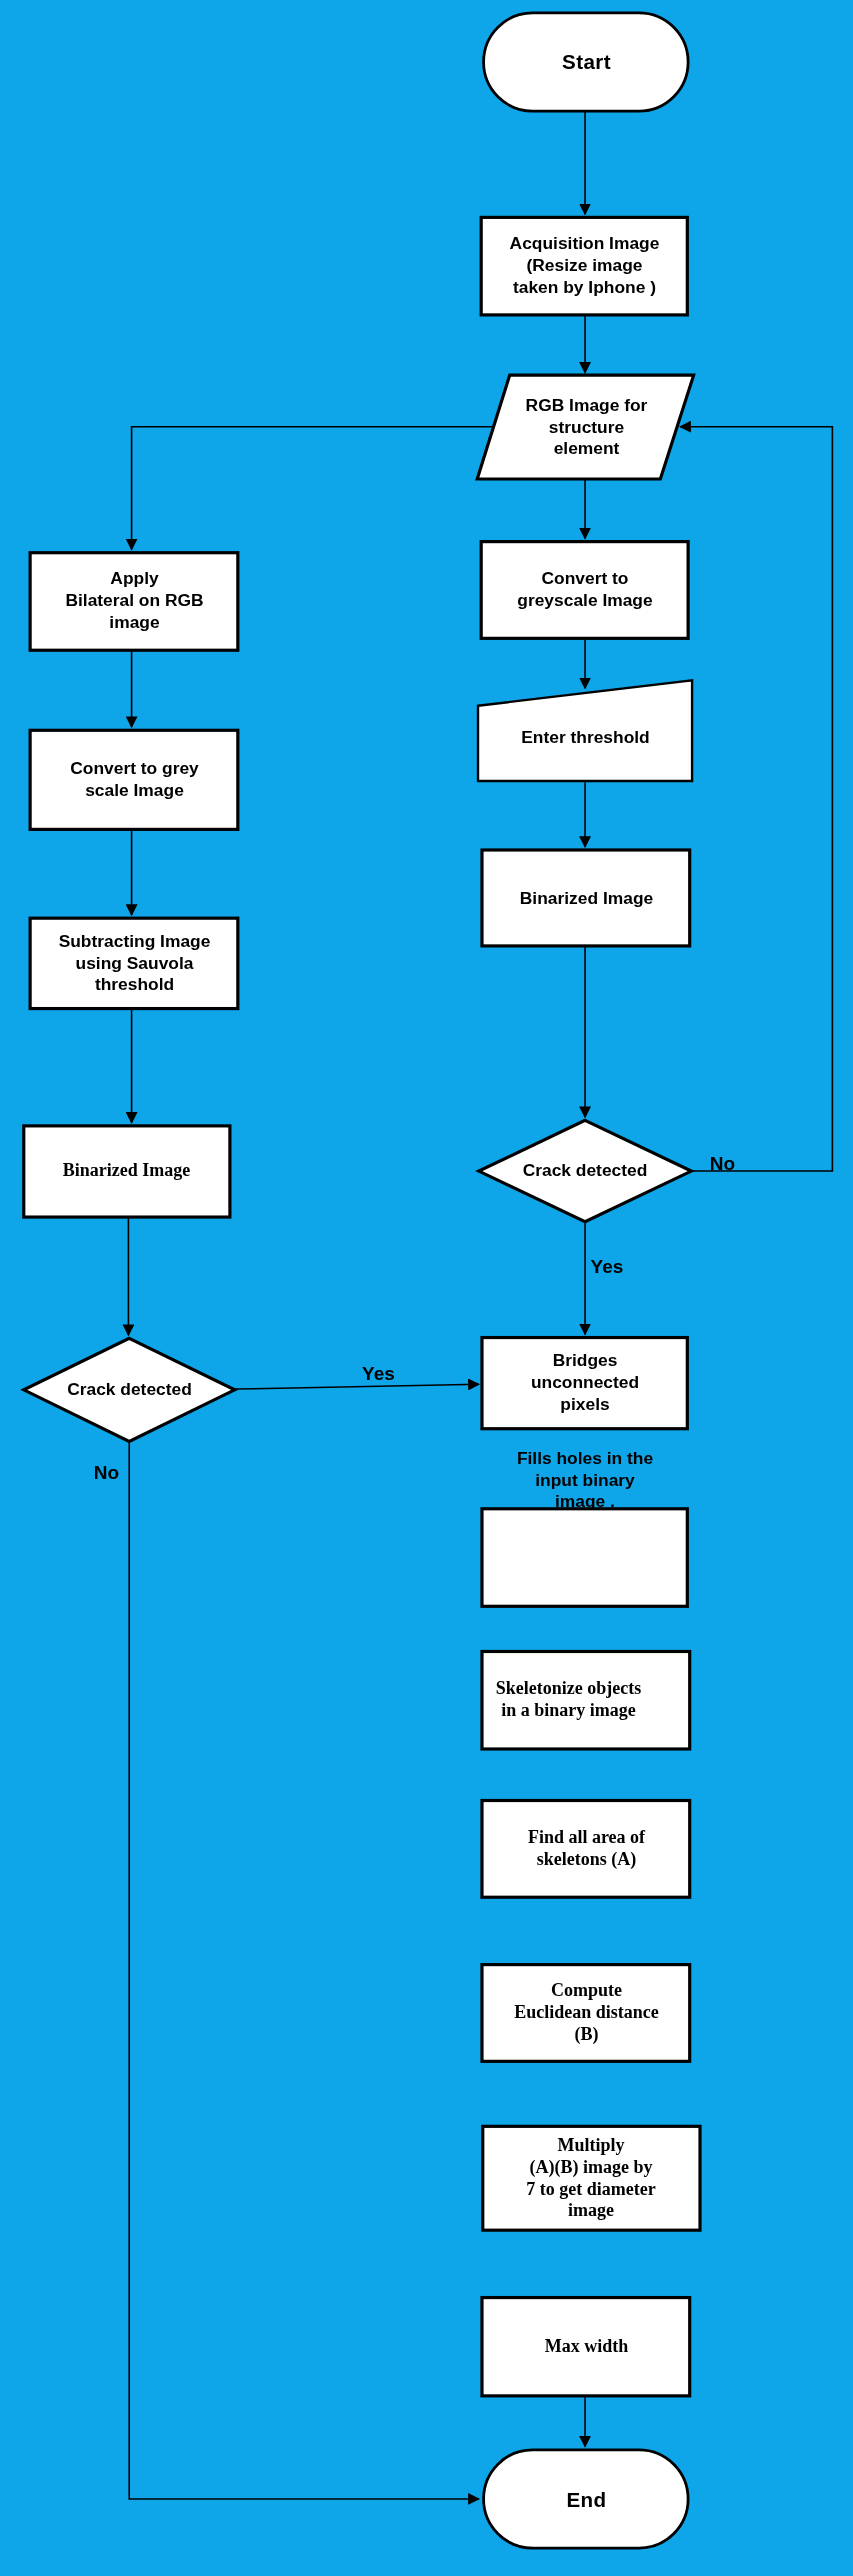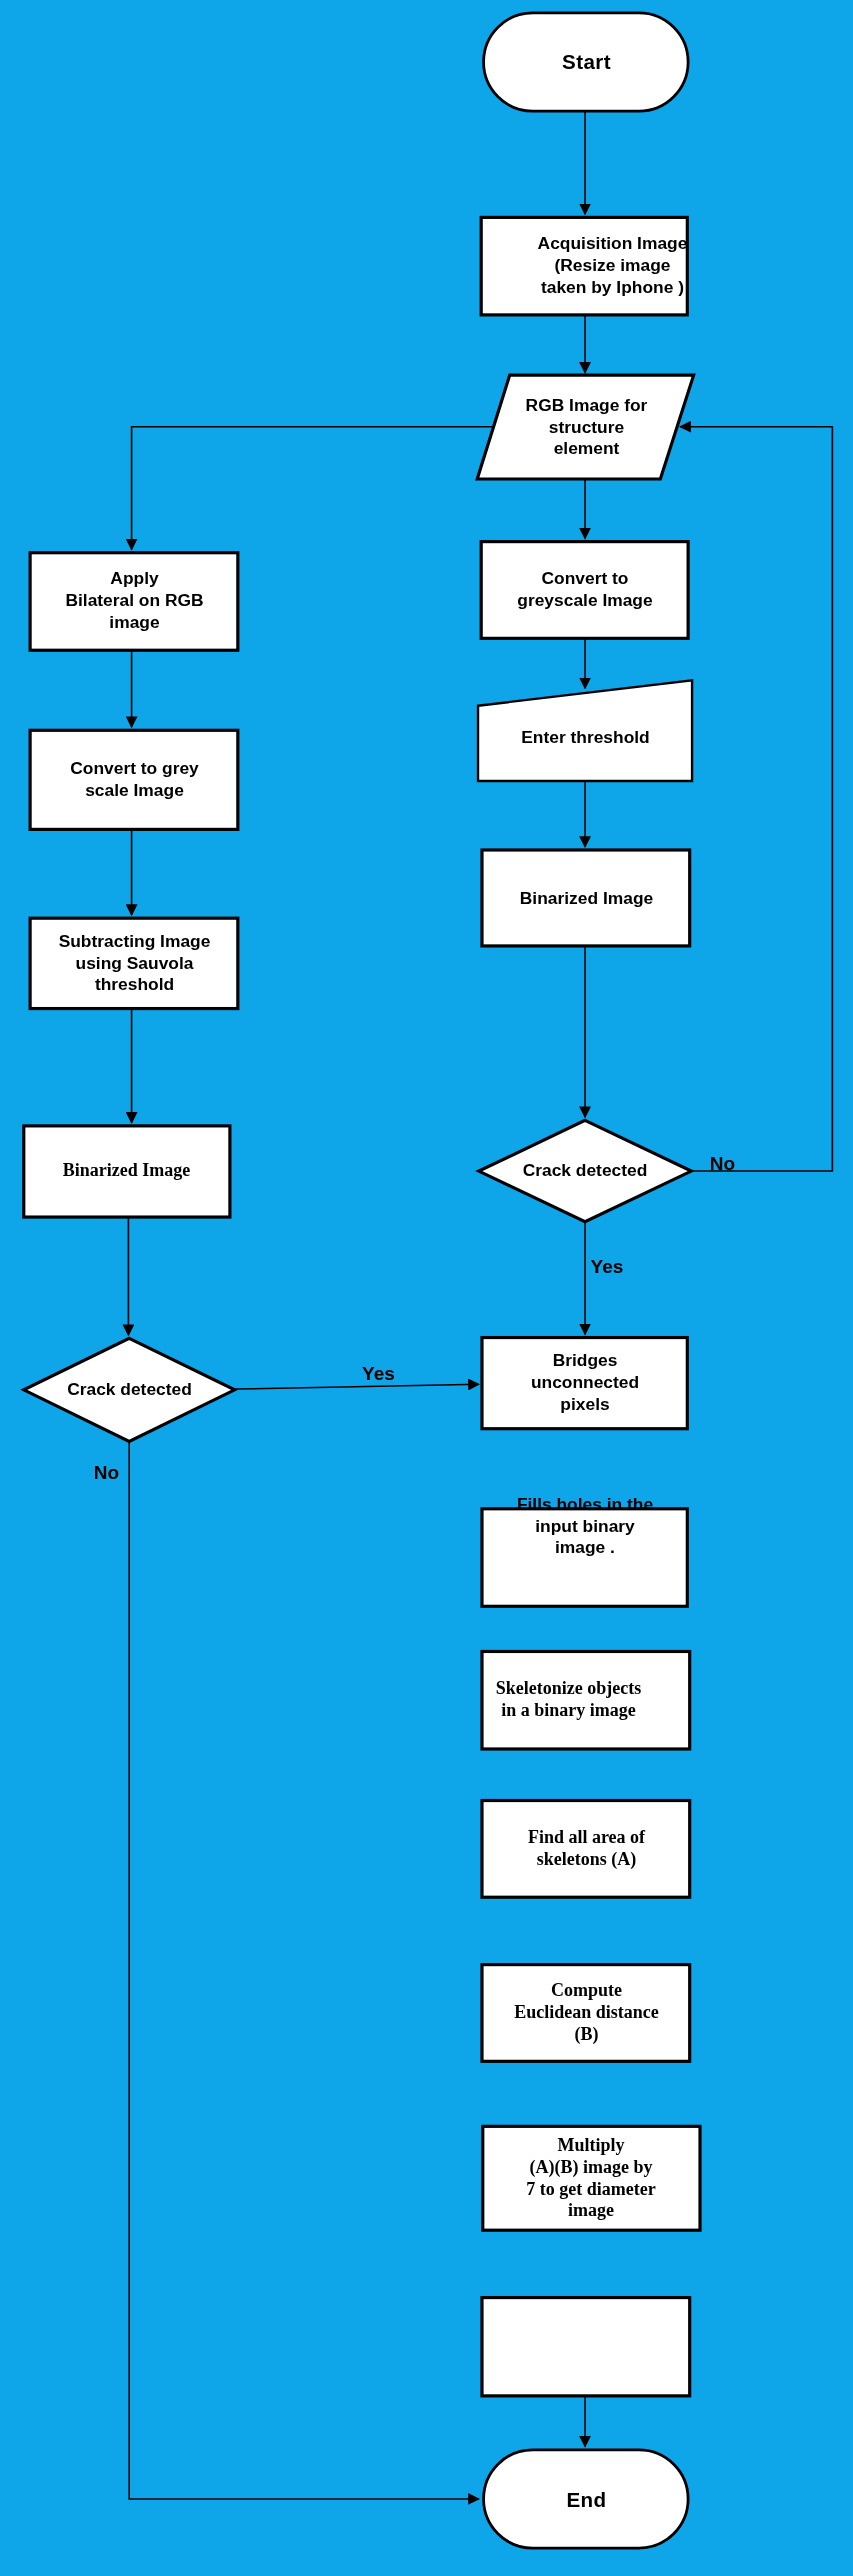--- a/index.html
+++ b/index.html
@@ -61,21 +61,21 @@
       <rect x="608" y="2083" width="262" height="123" stroke-width="4"></rect>
       <rect x="608" y="2271" width="262" height="122" stroke-width="4"></rect>
       <rect x="608" y="2478" width="262" height="122" stroke-width="4"></rect>
       <rect x="609" y="2682" width="274" height="131" stroke-width="4"></rect>
       <rect x="608" y="2898" width="262" height="124" stroke-width="4"></rect>
       <rect x="610" y="3090" width="258" height="124" rx="62" stroke-width="3.5"></rect>
     </g>
   </svg>
 
   <div class="lbl sans big" style="left:484px;top:14.3px;width:205px;height:95px;">Start</div>
-  <div class="lbl sans" style="left:511px;top:219px;width:203px;height:94px;">Acquisition Image
+  <div class="lbl sans" style="left:483px;top:219px;width:203px;height:94px;">Acquisition Image
 (Resize image
 taken by Iphone )</div>
   <div class="lbl sans" style="left:490px;top:377px;width:193px;height:101px;">RGB Image for
 structure
 element</div>
   <div class="lbl sans" style="left:32px;top:554px;width:205px;height:94px;">Apply
 Bilateral on RGB
 image</div>
   <div class="lbl sans" style="left:32px;top:732px;width:205px;height:96px;">Convert to grey
 scale Image</div>
@@ -85,34 +85,35 @@
   <div class="lbl serif" style="left:25px;top:1127px;width:203px;height:88px;">Binarized Image</div>
   <div class="lbl sans" style="left:24px;top:1342px;width:211px;height:95px;">Crack detected</div>
   <div class="lbl sans" style="left:483px;top:543px;width:204px;height:94px;">Convert to
 greyscale Image</div>
   <div class="lbl sans" style="left:480px;top:698px;width:211px;height:80px;">Enter threshold</div>
   <div class="lbl sans" style="left:484px;top:852px;width:205px;height:93px;">Binarized Image</div>
   <div class="lbl sans" style="left:479px;top:1122px;width:212px;height:97px;">Crack detected</div>
   <div class="lbl sans" style="left:484px;top:1339px;width:202px;height:88px;">Bridges
 unconnected
 pixels</div>
-  <div class="lbl sans" style="left:484px;top:1486px;width:202px;height:81px;">Fills holes in the
+  <div class="lbl sans" style="left:484px;top:1440px;width:202px;height:81px;">Fills holes in the
 input binary
 image .</div>
   <div class="lbl serif" style="left:484px;top:1653px;width:169px;height:94px;border-radius:29px;">Skeletonize objects
 in a binary image</div>
   <div class="lbl serif" style="left:484px;top:1802px;width:205px;height:94px;">Find all area of
 skeletons (A)</div>
   <div class="lbl serif" style="left:484px;top:1966px;width:205px;height:94px;">Compute
 Euclidean distance
 (B)</div>
   <div class="lbl serif" style="left:484px;top:2128px;width:214px;height:101px;">Multiply
 (A)(B) image by
 7 to get diameter
 image</div>
+  <div class="lbl serif" style="left:484px;top:2299px;width:205px;height:95px;">Max width</div>
   <div class="lbl sans big" style="left:484px;top:2452px;width:205px;height:95px;">End</div>
 
   <div class="lbl edge-lbl" style="left:339px;top:1357px;width:79px;height:32px;">Yes</div>
   <div class="lbl edge-lbl" style="left:73px;top:1456px;width:67px;height:32px;">No</div>
   <div class="lbl edge-lbl" style="left:566px;top:1250px;width:82px;height:32px;">Yes</div>
   <div class="lbl edge-lbl" style="left:687px;top:1147px;width:71px;height:32px;">No</div>
 
 </div>
 
 

